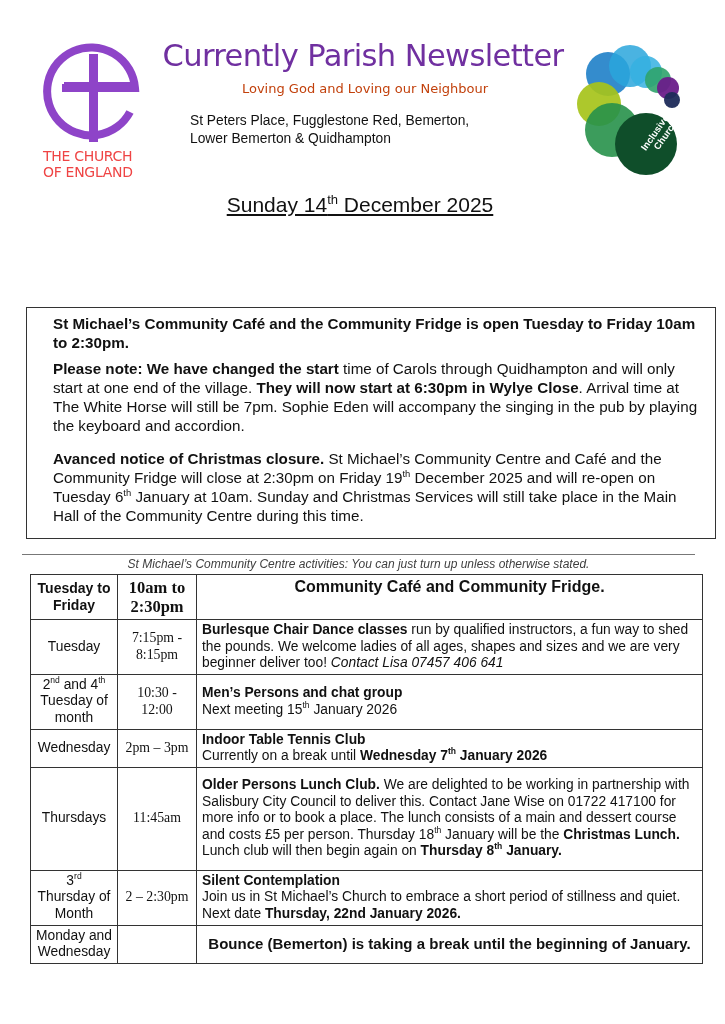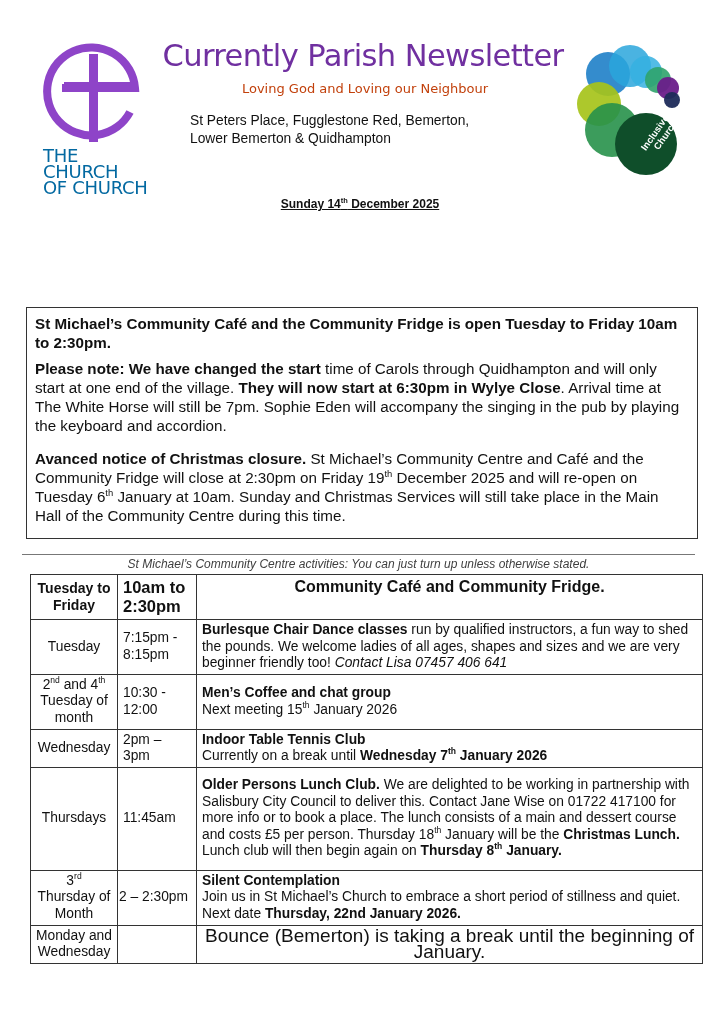--- a/index.html
+++ b/index.html
@@ -4,75 +4,75 @@
 <style>
   html, body { margin: 0; padding: 0; background: #ffffff; }
   body { width: 725px; height: 1024px; position: relative; overflow: hidden;
          font-family: "Liberation Sans", sans-serif; color: #111; }
   .abs { position: absolute; }
 
   
   #coe-logo { left: 42px; top: 42px; width: 104px; height: 140px; }
   #coe-logo svg { display: block; }
   .coe-text { position: absolute; left: 1px; top: 106px; width: 110px;
-              font-family: "DejaVu Sans", sans-serif; font-size: 18px; line-height: 16px;
-              color: #0369a1; letter-spacing: -0.3px; }
+              font-family: "DejaVu Sans", sans-serif; font-size: 14px; line-height: 16px;
+              color: #ef4444; letter-spacing: -0.3px; }
   #title { left: 148px; top: 38px; width: 430px; text-align: center;
            font-family: "DejaVu Sans", sans-serif; font-size: 30.5px; color: #7030a0;
            letter-spacing: -0.6px; white-space: nowrap; }
   #tagline { left: 190px; top: 81px; width: 350px; text-align: center;
              font-family: "DejaVu Sans", sans-serif; font-size: 13px; color: #c2410c; }
   #address { left: 190px; top: 112px; width: 350px; text-align: left;
              font-size: 13.8px; line-height: 18px; color: #111; }
   #inclusive-logo { left: 574px; top: 44px; width: 112px; height: 132px; }
 
   
   #date-block { left: 160px; top: 194px; width: 400px; text-align: center;
-                font-weight: bold; font-size: 12px; line-height: 21px; }
+                font-weight: normal; font-size: 21px; line-height: 21px; }
   #date-block div { text-decoration: underline; }
   sup { font-size: 62%; line-height: 0; vertical-align: super; }
 
   
   #notice { left: 26px; top: 307px; width: 653px; height: 224px;
-            border: 1px solid #333; padding: 6px 9px 0 8px; font-size: 15.2px; line-height: 19px; }
+            border: 1px solid #333; padding: 6px 9px 0 26px; font-size: 15.2px; line-height: 19px; }
   #notice p { margin: 0 0 7px 0; }
   #notice p.spaced { margin-top: 14px; }
 
   
   #rule { left: 22px; top: 554px; width: 673px; height: 0; border-top: 1px solid #777; }
   #caption { left: 22px; top: 557px; width: 673px; text-align: center;
              font-style: italic; font-size: 12px; color: #404040; }
 
   
   #activities { left: 30px; top: 574px; width: 673px; border-collapse: collapse;
                 font-size: 13.8px; line-height: 16.5px; }
   #activities td { border: 1px solid #333; vertical-align: middle; padding: 2px 5px; }
   #activities td.day { width: 76px; text-align: center; }
-  #activities td.time { width: 68px; text-align: left; }
+  #activities td.time { width: 68px; text-align: center; font-family: Liberation Serif, serif; }
   #activities td.desc { text-align: left; }
   #activities tr.head td { font-weight: bold; }
   #activities tr.head td.day { font-size: 14px; line-height: 17px; }
   #activities tr.head td.time { font-size: 16.5px; line-height: 19px; padding-top: 3px; padding-bottom: 3px; }
   #activities tr.head td.desc { font-size: 16px; text-align: center; vertical-align: top; padding-top: 4px; }
-  #activities td.desc-centered { text-align: center; font-weight: normal; font-size: 19px; }
+  #activities td.desc-centered { text-align: center; font-weight: bold; font-size: 15px; }
   b { font-weight: bold; }
   i { font-style: italic; }
 </style>
 </head>
 <body>
 
 <div id="coe-logo" class="abs">
   <svg width="104" height="104" viewBox="0 0 104 104">
     <path d="M88 70 A44 44 0 1 1 93 46 L20 46" fill="none" stroke="#8e44c8" stroke-width="8"></path>
     <rect x="47" y="12" width="9" height="88" fill="#8e44c8"></rect>
     <rect x="22" y="40" width="70" height="8" fill="#8e44c8"></rect>
   </svg>
   <div class="coe-text">
     <div>THE CHURCH</div>
-    <div>OF CHURCH</div>
+    <div>OF ENGLAND</div>
   </div>
 </div>
 
 <div id="title" class="abs">Currently Parish Newsletter</div>
 <div id="tagline" class="abs">Loving God and Loving our Neighbour</div>
 <div id="address" class="abs">
   <div>St Peters Place, Fugglestone Red, Bemerton,</div>
   <div>Lower Bemerton &amp; Quidhampton</div>
 </div>
 
@@ -108,26 +108,26 @@
 <table id="activities" class="abs">
   <tbody>
       <tr class="head" style="height:44px">
     <td class="day">Tuesday to Friday</td>
     <td class="time">10am to 2:30pm</td>
     <td class="desc">Community Café and Community Fridge.</td>
   </tr>
   <tr style="height:54px">
     <td class="day">Tuesday</td>
     <td class="time">7:15pm - 8:15pm</td>
-    <td class="desc"><b>Burlesque Chair Dance classes</b><span> run by qualified instructors, a fun way to shed the pounds. We welcome ladies of all ages, shapes and sizes and we are very beginner friendly too! </span><i>Contact Lisa 07457 406 641</i></td>
+    <td class="desc"><b>Burlesque Chair Dance classes</b><span> run by qualified instructors, a fun way to shed the pounds. We welcome ladies of all ages, shapes and sizes and we are very beginner deliver too! </span><i>Contact Lisa 07457 406 641</i></td>
   </tr>
   <tr style="height:55px">
     <td class="day"><span>2</span><sup>nd</sup><span> and 4</span><sup>th</sup><span> Tuesday of month</span></td>
     <td class="time">10:30 - 12:00</td>
-    <td class="desc"><b>Men’s Coffee and chat group</b><br><span>Next meeting 15</span><sup>th</sup><span> January 2026</span></td>
+    <td class="desc"><b>Men’s Persons and chat group</b><br><span>Next meeting 15</span><sup>th</sup><span> January 2026</span></td>
   </tr>
   <tr style="height:37px">
     <td class="day">Wednesday</td>
     <td class="time">2pm – 3pm</td>
     <td class="desc"><b>Indoor Table Tennis Club</b><br><span>Currently on a break until </span><b><span>Wednesday 7</span><sup>th</sup><span> January 2026</span></b></td>
   </tr>
   <tr style="height:103px">
     <td class="day">Thursdays</td>
     <td class="time">11:45am</td>
     <td class="desc"><b>Older Persons Lunch Club.</b><span> We are delighted to be working in partnership with Salisbury City Council to deliver this. Contact Jane Wise on 01722 417100 for more info or to book a place.  The lunch consists of a main and dessert course and costs £5 per person. Thursday 18</span><sup>th</sup><span> January will be the </span><b>Christmas Lunch.</b><span> Lunch club will then begin again on </span><b><span>Thursday 8</span><sup>th</sup><span> January.</span></b></td>

